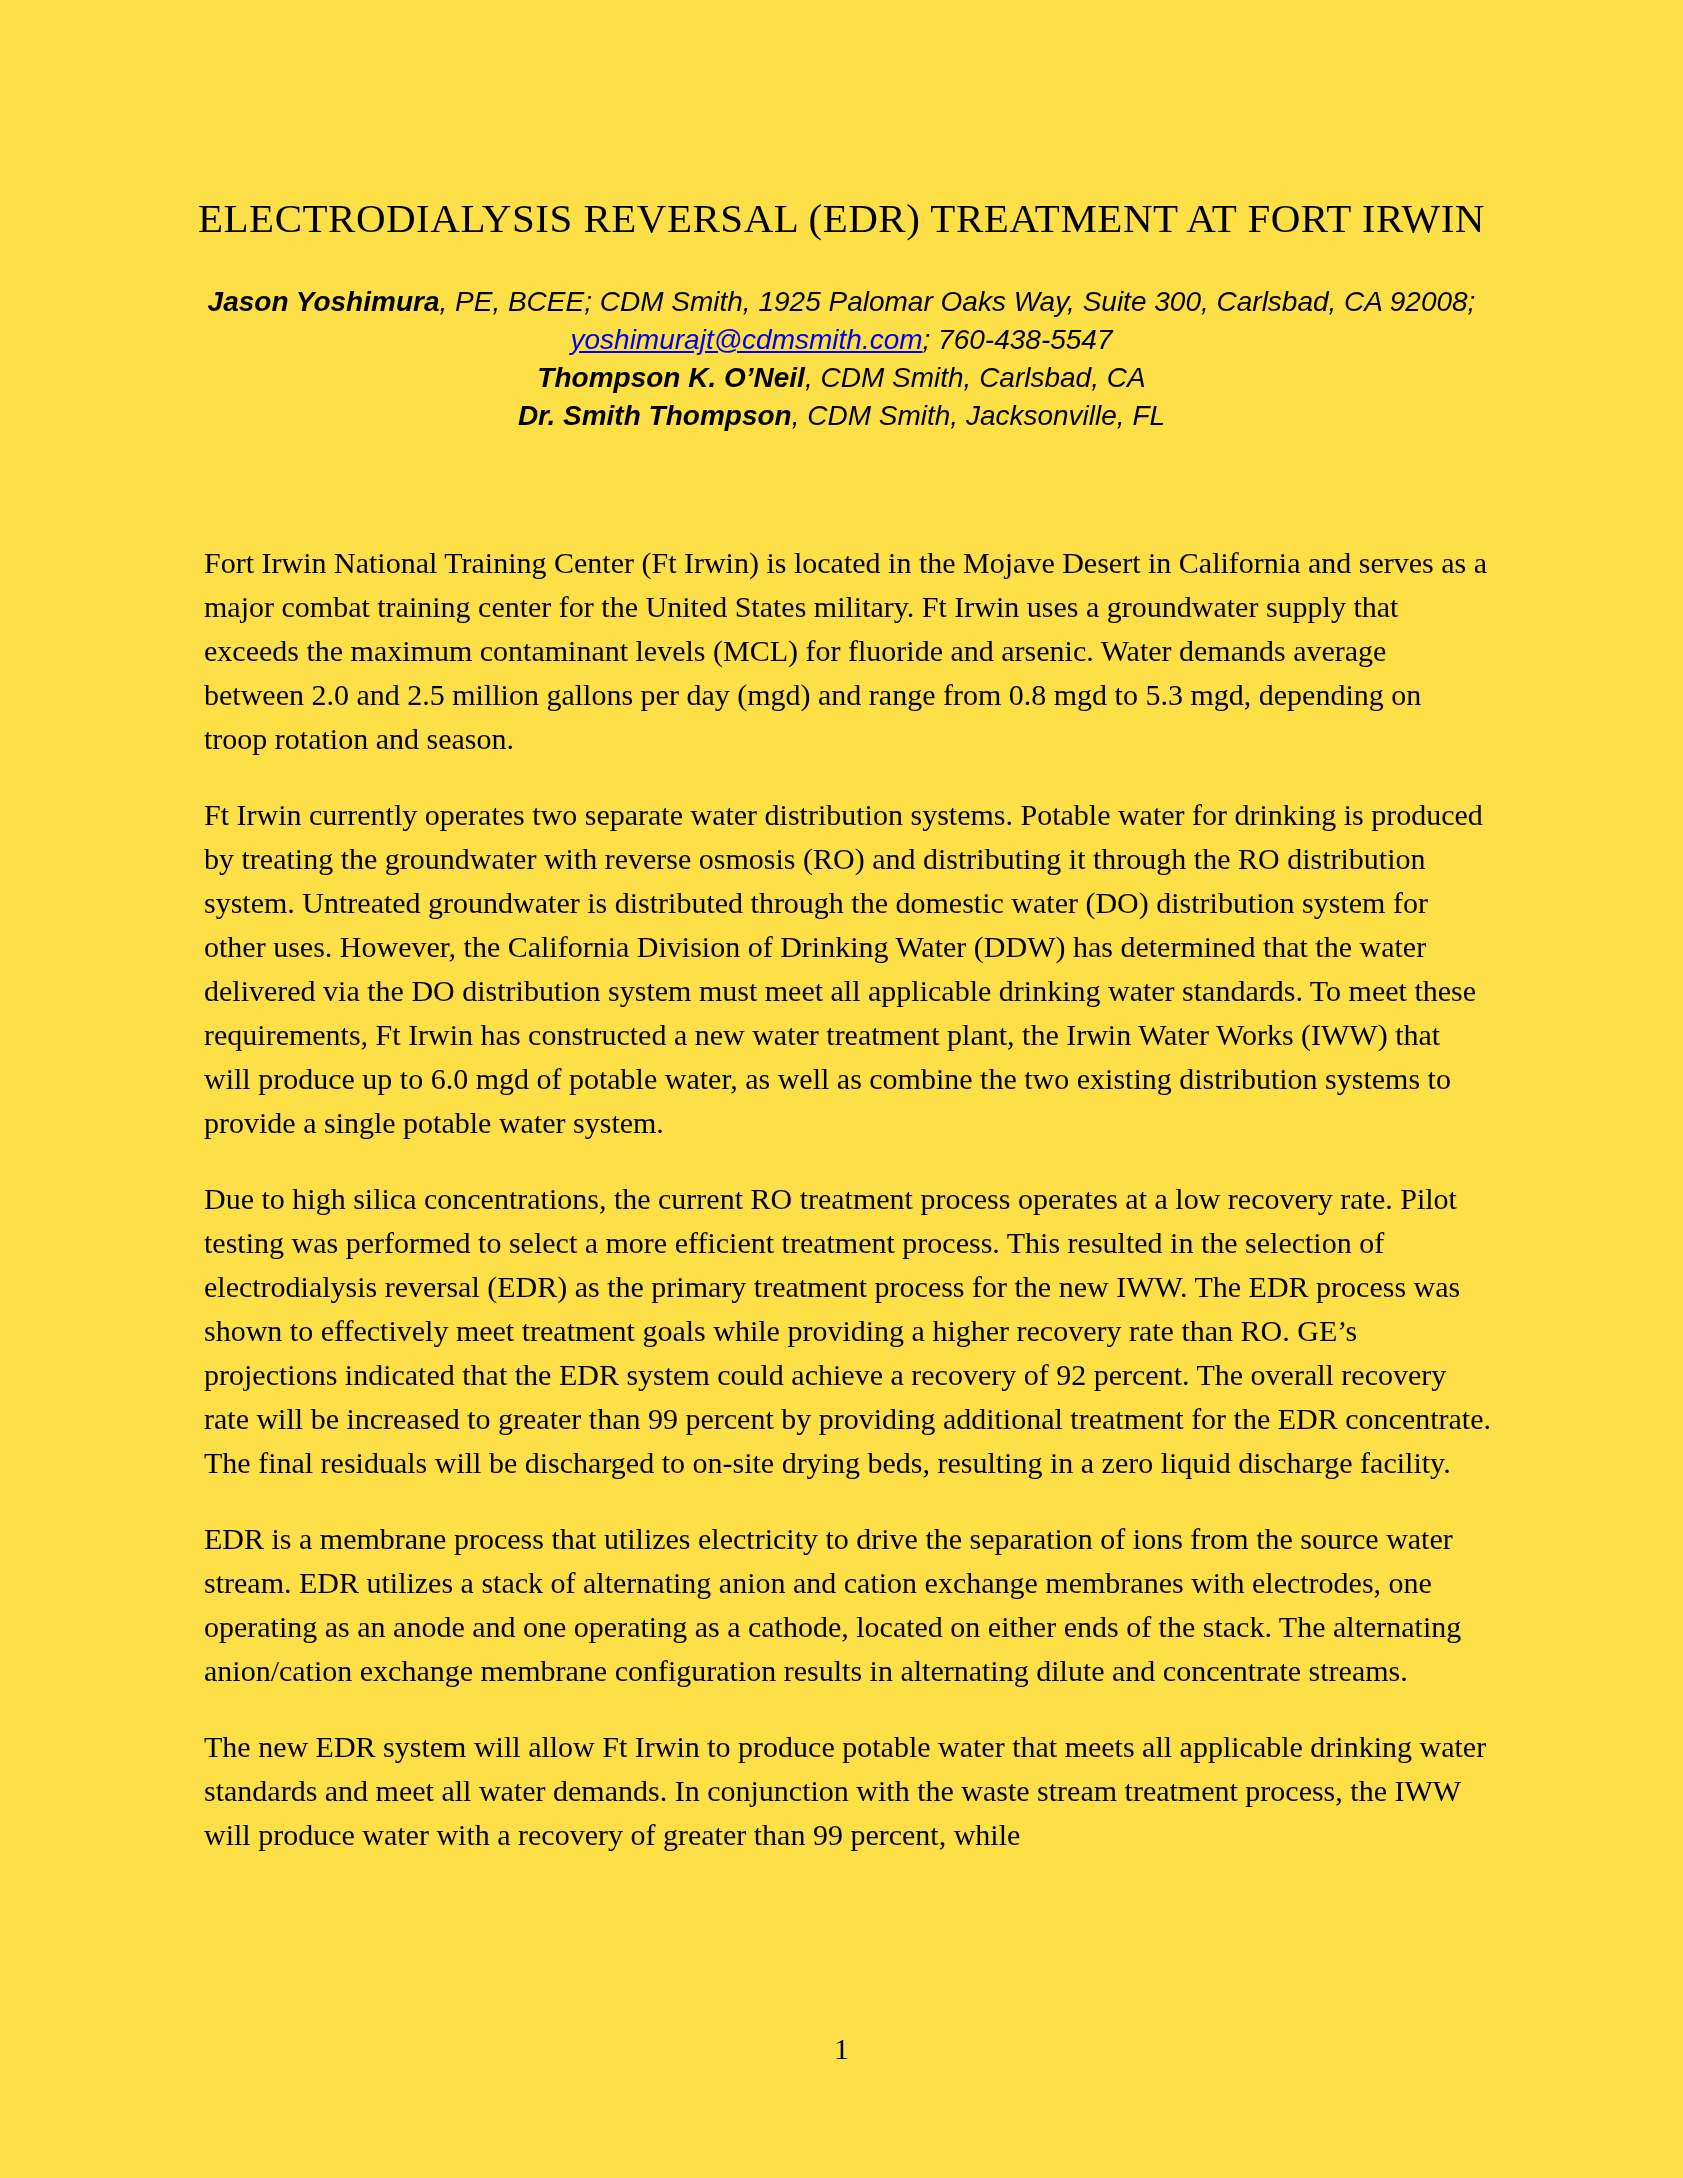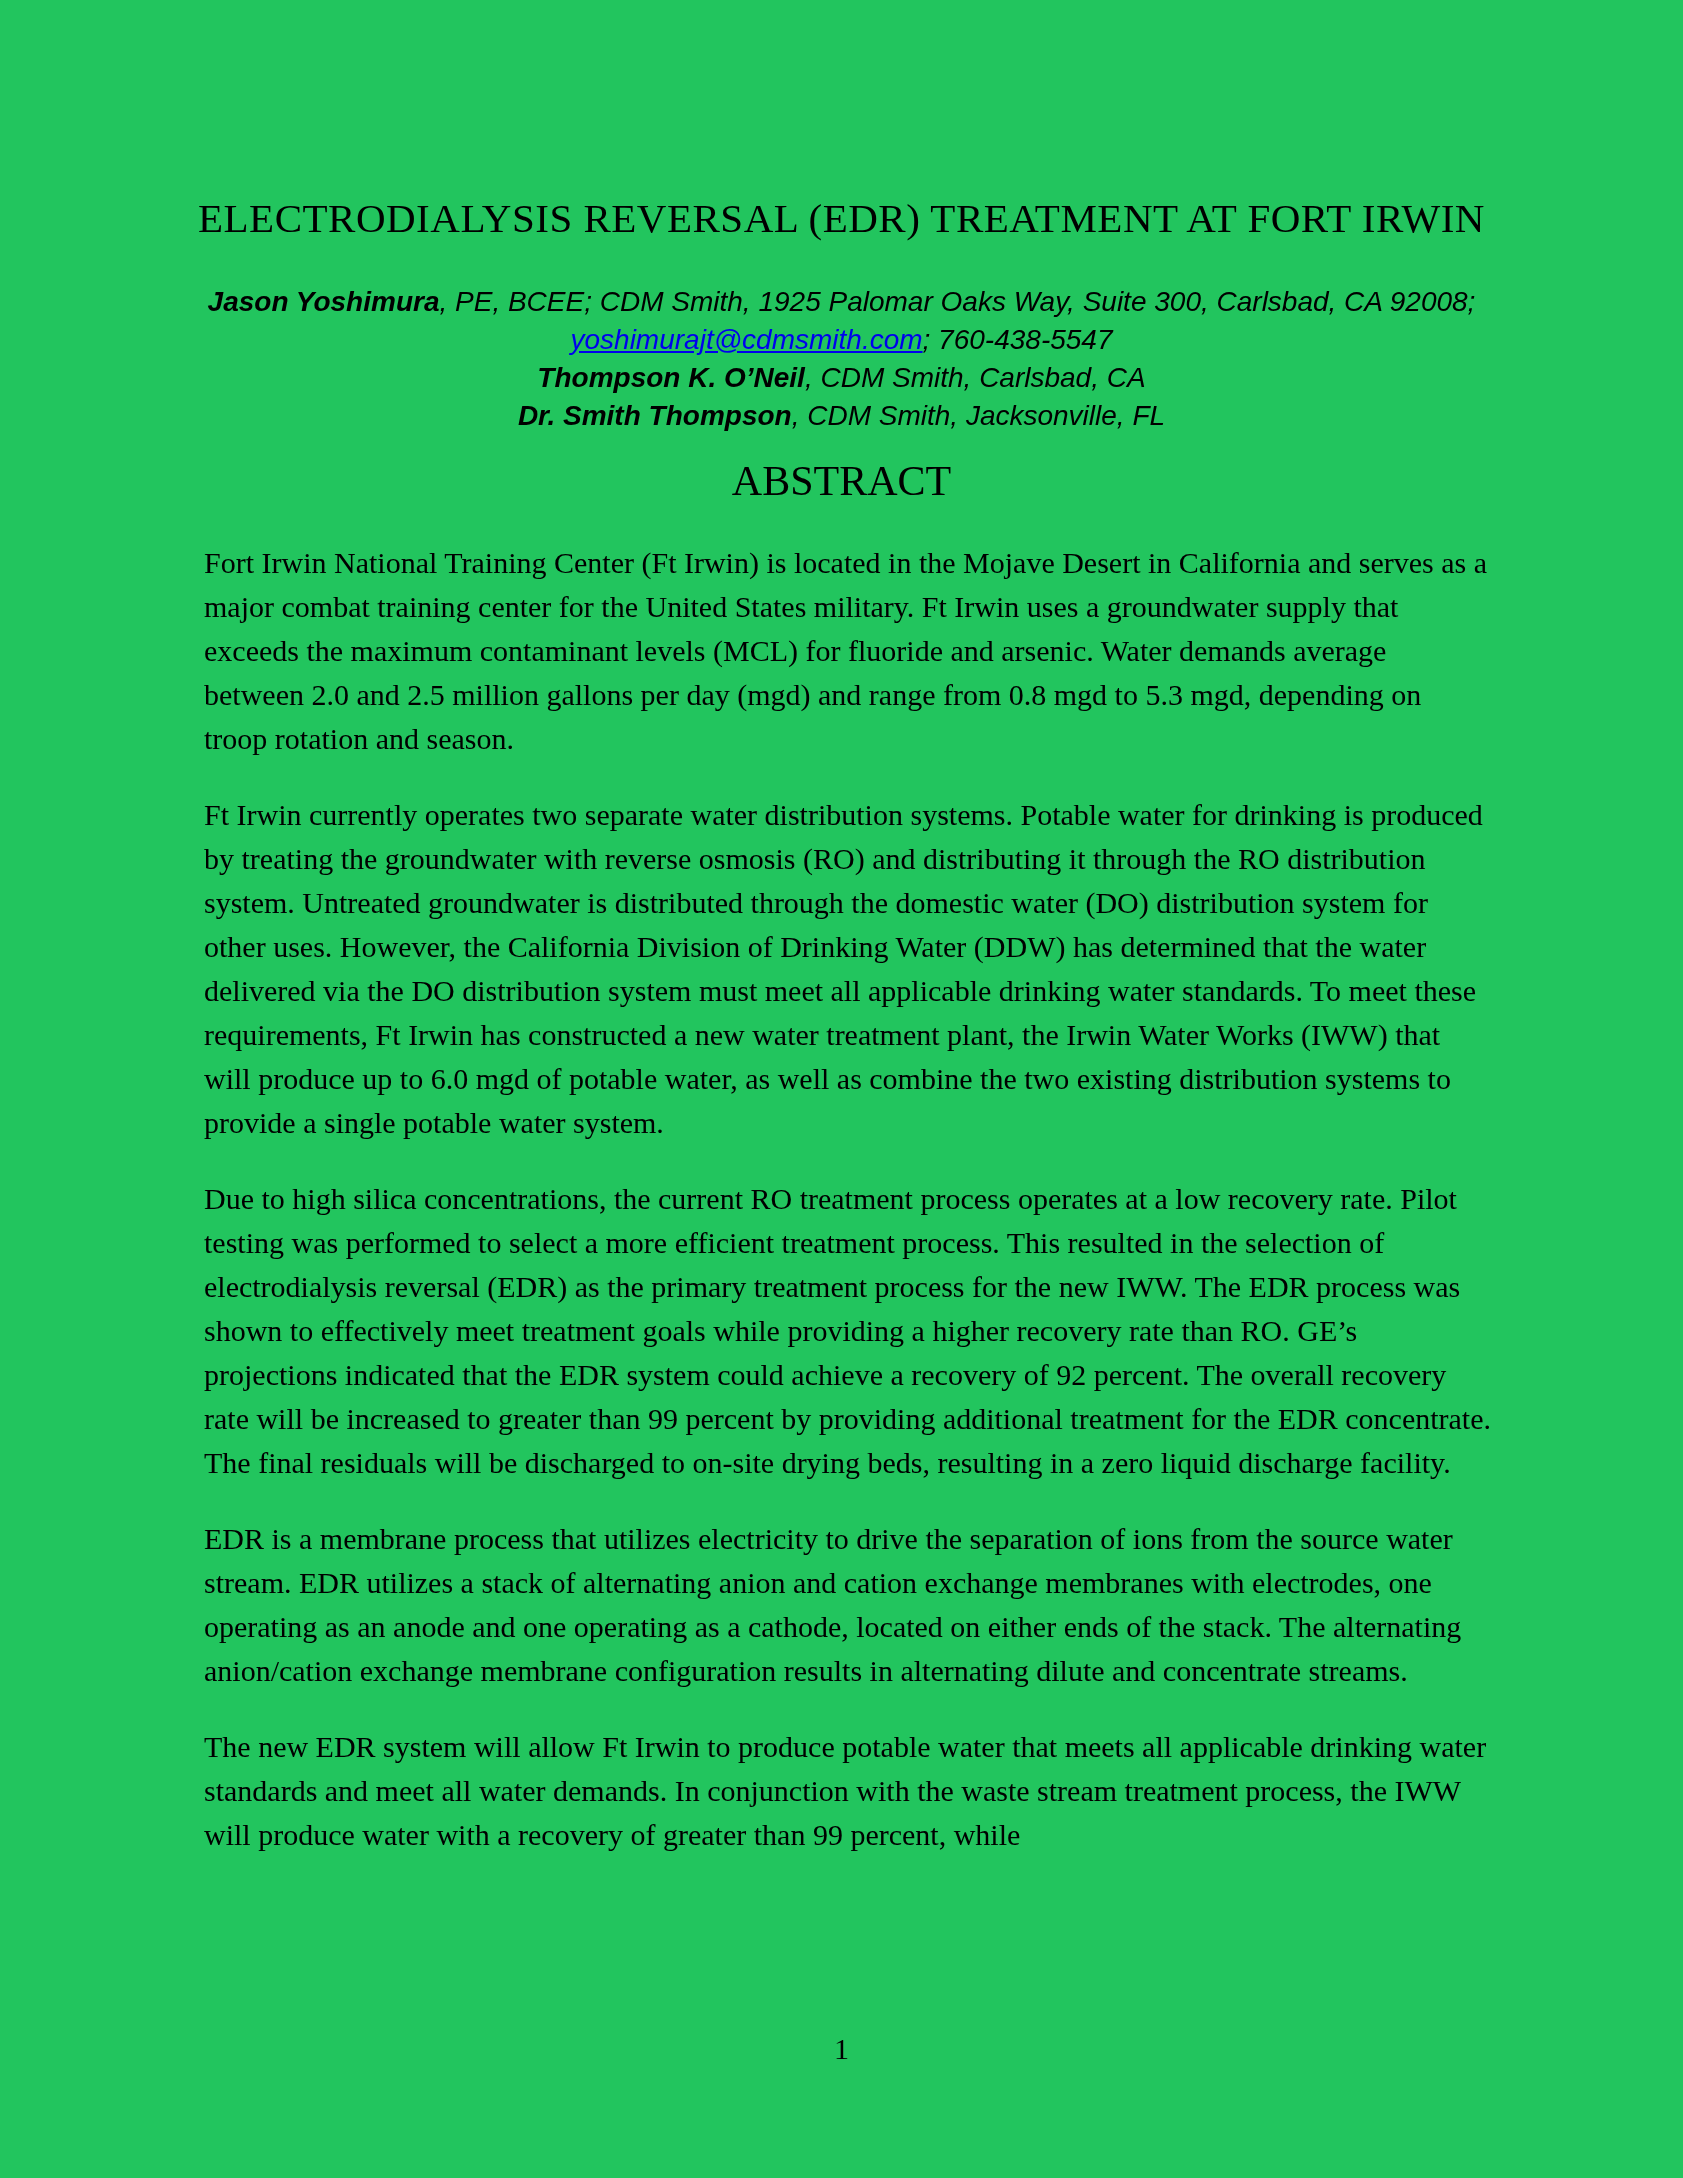--- a/index.html
+++ b/index.html
@@ -4,21 +4,21 @@
 <style>
   html, body {
     margin: 0;
     padding: 0;
     background: #ffffff;
   }
   .page {
     position: relative;
     width: 1683px;
     height: 2178px;
-    background: #22c55e;
+    background: #fde047;
     color: #000000;
     font-family: "Liberation Serif", serif;
     overflow: hidden;
   }
   .doc-title {
     position: absolute;
     top: 194px;
     left: 149px;
     right: 149px;
     text-align: center;
@@ -95,21 +95,20 @@
       <a class="email-link" style="color: rgb(0, 0, 238);">yoshimurajt@cdmsmith.com</a><span>; 760-438-5547</span>
     </div>
     <div>
       <span class="author-name">Thompson K. O’Neil</span><span>, CDM Smith, Carlsbad, CA</span>
     </div>
     <div>
       <span class="author-name">Dr. Smith Thompson</span><span>, CDM Smith, Jacksonville, FL</span>
     </div>
   </div>
 
-  <h2 class="abstract-heading">ABSTRACT</h2>
 
   <div class="abstract-body">
     <p>Fort Irwin National Training Center (Ft Irwin) is located in the Mojave Desert in California and serves as a major combat training center for the United States military. Ft Irwin uses a groundwater supply that exceeds the maximum contaminant levels (MCL) for fluoride and arsenic. Water demands average between 2.0 and 2.5 million gallons per day (mgd) and range from 0.8 mgd to 5.3 mgd, depending on troop rotation and season.</p>
     <p>Ft Irwin currently operates two separate water distribution systems. Potable water for drinking is produced by treating the groundwater with reverse osmosis (RO) and distributing it through the RO distribution system. Untreated groundwater is distributed through the domestic water (DO) distribution system for other uses. However, the California Division of Drinking Water (DDW) has determined that the water delivered via the DO distribution system must meet all applicable drinking water standards. To meet these requirements, Ft Irwin has constructed a new water treatment plant, the Irwin Water Works (IWW) that will produce up to 6.0 mgd of potable water, as well as combine the two existing distribution systems to provide a single potable water system.</p>
     <p>Due to high silica concentrations, the current RO treatment process operates at a low recovery rate. Pilot testing was performed to select a more efficient treatment process. This resulted in the selection of electrodialysis reversal (EDR) as the primary treatment process for the new IWW. The EDR process was shown to effectively meet treatment goals while providing a higher recovery rate than RO. GE’s projections indicated that the EDR system could achieve a recovery of 92 percent. The overall recovery rate will be increased to greater than 99 percent by providing additional treatment for the EDR concentrate. The final residuals will be discharged to on-site drying beds, resulting in a zero liquid discharge facility.</p>
     <p>EDR is a membrane process that utilizes electricity to drive the separation of ions from the source water stream. EDR utilizes a stack of alternating anion and cation exchange membranes with electrodes, one operating as an anode and one operating as a cathode, located on either ends of the stack. The alternating anion/cation exchange membrane configuration results in alternating dilute and concentrate streams.</p>
     <p>The new EDR system will allow Ft Irwin to produce potable water that meets all applicable drinking water standards and meet all water demands. In conjunction with the waste stream treatment process, the IWW will produce water with a recovery of greater than 99 percent, while</p>
   </div>
 
   <div class="page-number">1</div>

